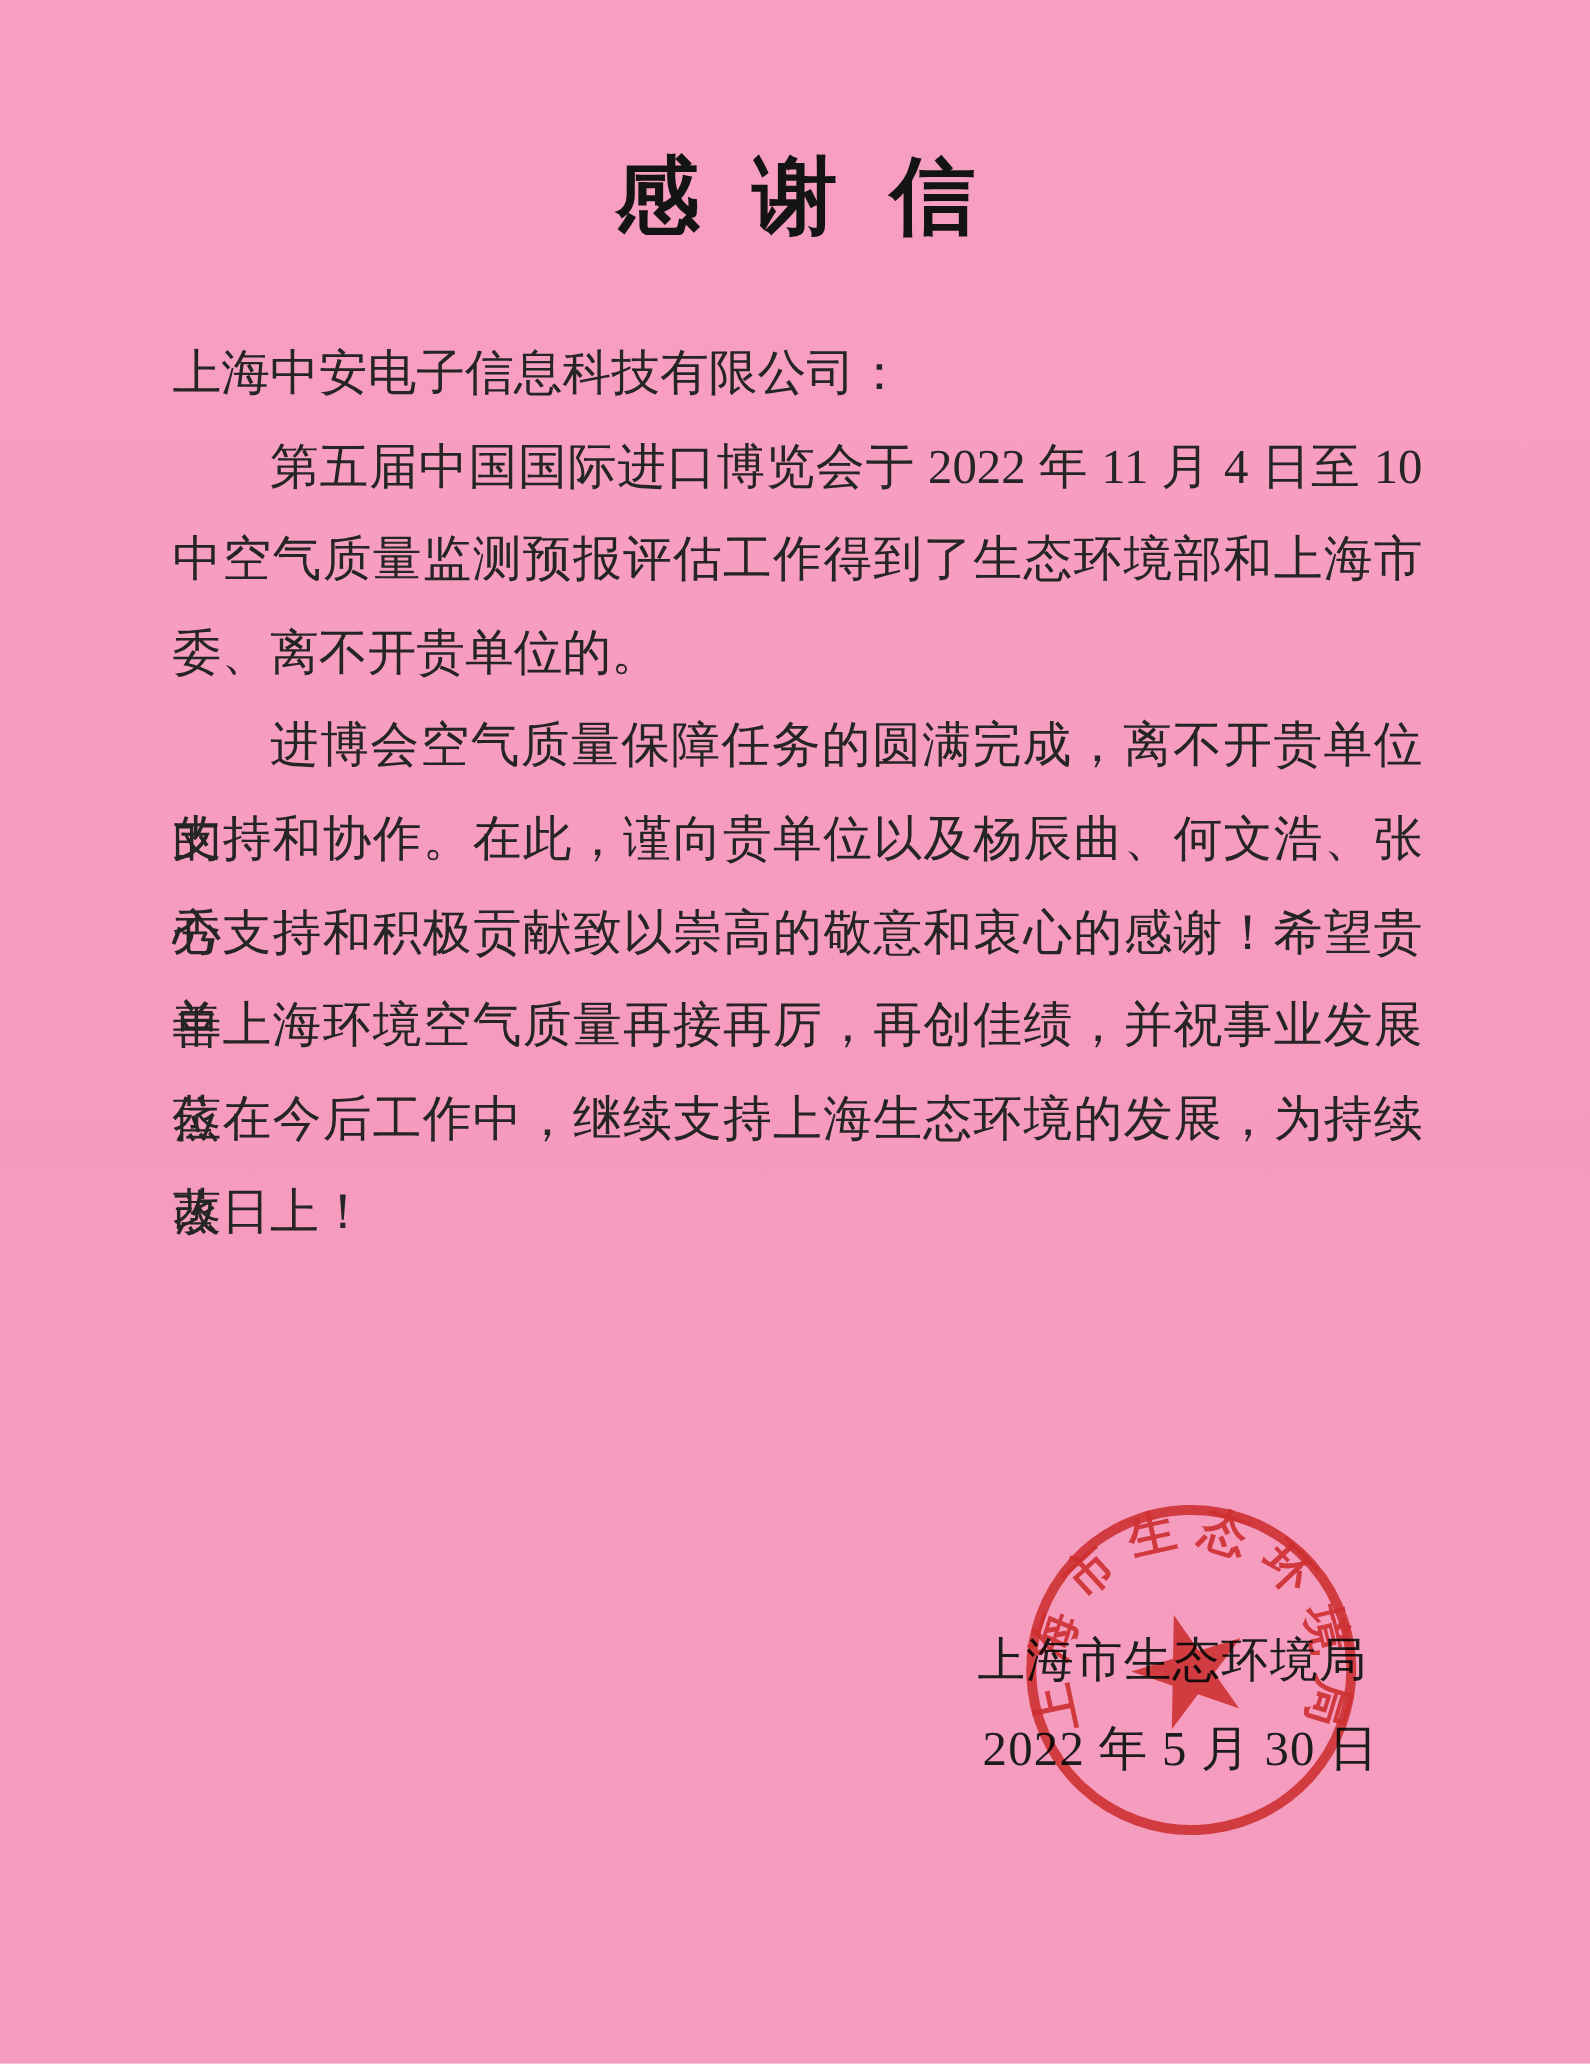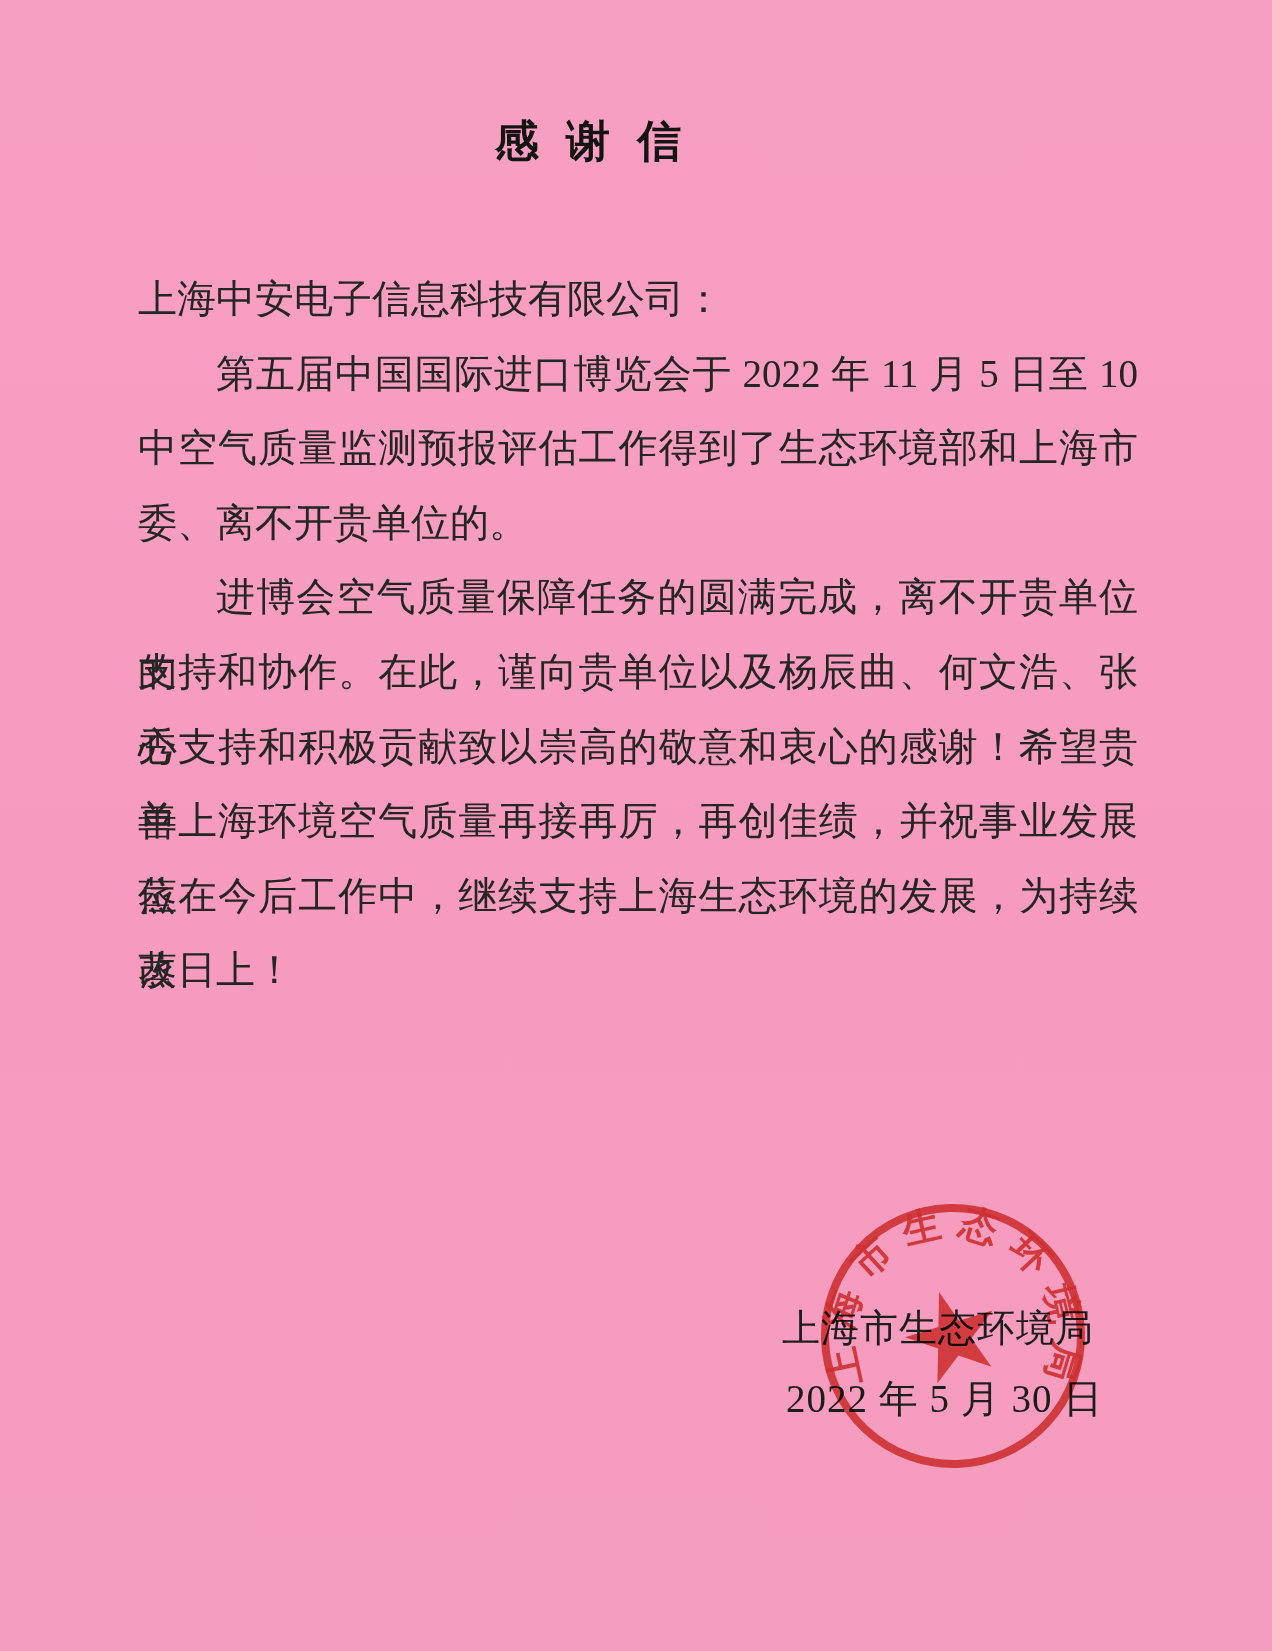--- a/index.html
+++ b/index.html
@@ -12,25 +12,26 @@
     position:relative;
     width:1272px;height:1651px;
     background:linear-gradient(180deg,#f79fc2 0%,#f69bbe 55%,#f59dbf 100%);
     overflow:hidden;
     color:#232323;
   }
   .title{
     position:absolute;
     top:112px;left:0;width:1176px;
     text-align:center;
-    font-size:44px;
+    font-size:68px;
     font-weight:700;
     letter-spacing:0.62em;
     text-indent:0.62em;
     color:#141414;
+    padding-left:48px;
   }
   .body-block{
     position:absolute;
     left:138px;top:262px;
     width:1000px;
   }
   .line{
     font-size:39px;
     line-height:74.6px;
     height:74.6px;
@@ -83,21 +84,21 @@
 </style>
 </head>
 <body>
 
 <div class="page">
 
   <div class="title">感谢信</div>
 
   <div class="body-block">
     <div class="line">上海中安电子信息科技有限公司：</div>
-    <div class="line justify indent">第五届中国国际进口博览会于 2022 年 11 月 5 日至 10</div>
+    <div class="line justify indent">第五届中国国际进口博览会于 2022 年 11 月 4 日至 10</div>
     <div class="line justify">中空气质量监测预报评估工作得到了生态环境部和上海市</div>
     <div class="line">委、离不开贵单位的。</div>
     <div class="line justify indent">进博会空气质量保障任务的圆满完成，离不开贵单位的</div>
     <div class="line justify">支持和协作。在此，谨向贵单位以及杨辰曲、何文浩、张秀</div>
     <div class="line justify">心支持和积极贡献致以崇高的敬意和衷心的感谢！希望贵单</div>
     <div class="line justify">善上海环境空气质量再接再厉，再创佳绩，并祝事业发展蒸</div>
     <div class="line justify">位在今后工作中，继续支持上海生态环境的发展，为持续改</div>
     <div class="line">蒸日上！</div>
   </div>
 

